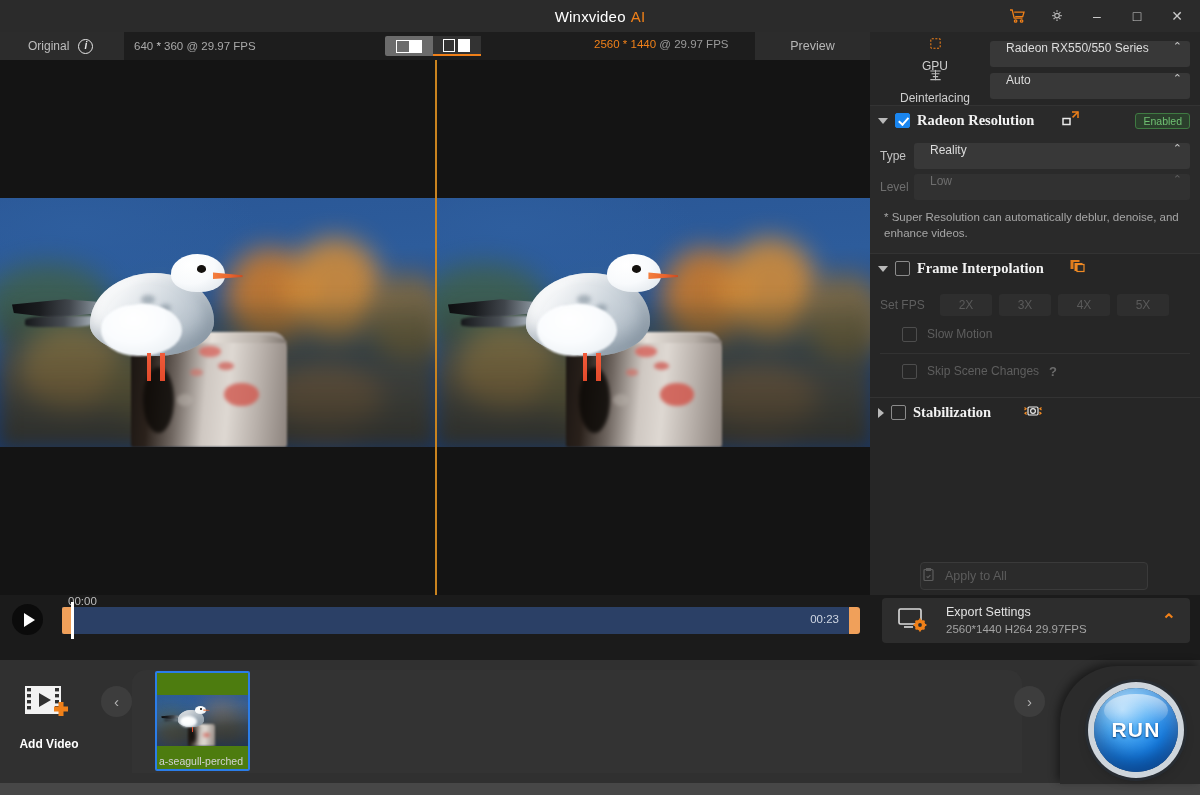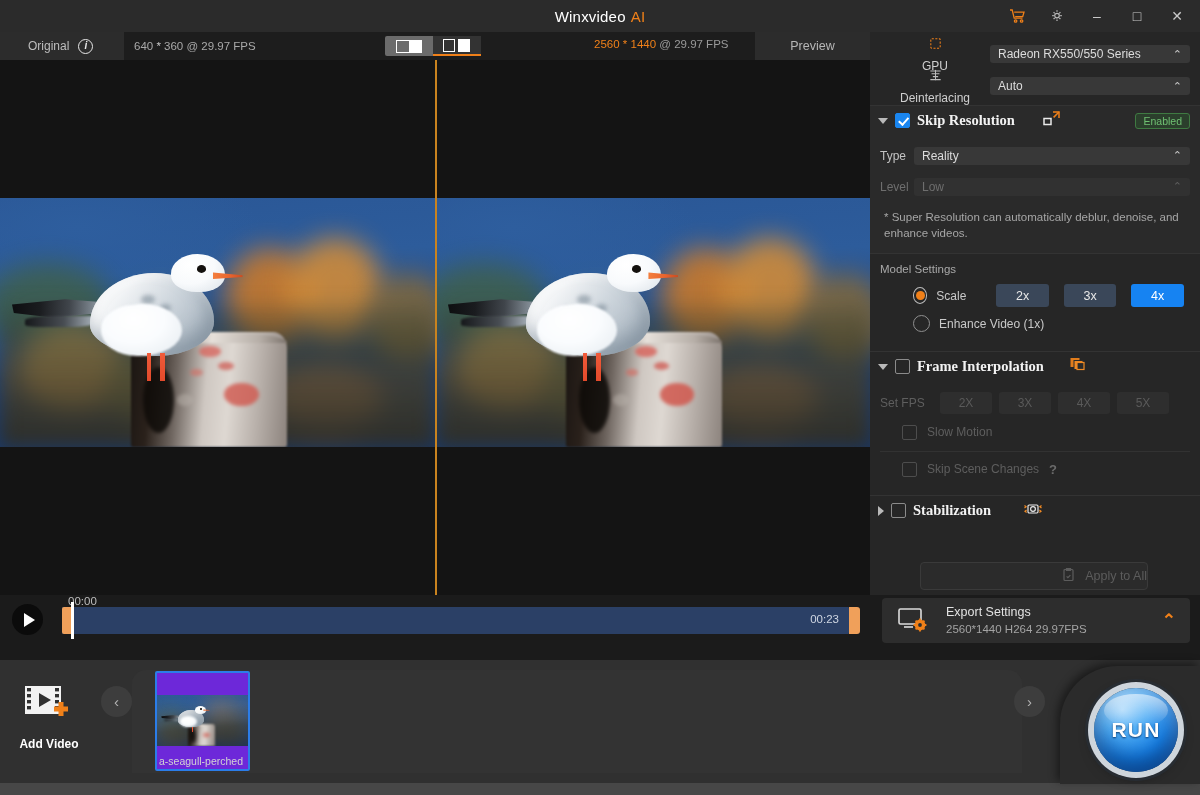--- a/index.html
+++ b/index.html
@@ -193,22 +193,22 @@
 
   
   #panel {
     position:absolute; left:870px; top:32px; width:330px; height:563px;
     background:#262626; overflow:hidden;
   }
   .row-field { display:flex; align-items:center; height:26px; margin:0 10px 6px 10px; }
   .row-field:first-child { margin-top:9px; }
   .rf-label { display:flex; align-items:center; gap:8px; width:110px; font-size:12px; color:#cfcfcf;flex-direction:column; }
   .select {
-    flex:1; height:18px; background:#383838; border-radius:3px;
-    display:flex; align-items:center; padding:0 8px; font-size:12px; color:#dcdcdc;
+    flex:1; height:26px; background:#383838; border-radius:3px;
+    display:flex; padding:0 16px; font-size:12px; color:#dcdcdc;
     position:relative; cursor:pointer;
   }
   .select .chev { position:absolute; right:8px; font-size:11px; color:#c8c8c8; line-height:1; }
   .ico-chip { width:15px; height:15px; display:block; }
 
   .sec-head {
     display:flex; align-items:center; height:30px; padding-left:8px; gap:7px;
     border-top:1px solid #333333; position:relative;
   }
   .sec-head.sr { background:#2a2a2a; }
@@ -264,21 +264,21 @@
   }
   .chk-row { display:flex; align-items:center; gap:10px; height:34px; padding-left:22px; }
   .cbox.dim { border-color:#4d4d4d; }
   .chk-lbl { font-size:12px; color:#5e5e5e; }
   .qmark { color:#6b6b6b; font-weight:bold; font-size:13px; }
   .divider { height:1px; background:#323232; margin:2px 0 0 0; }
 
   #apply-all {
     position:absolute; left:920px; top:562px; width:228px; height:28px;
     border:1px solid #3a3a3a; border-radius:4px; background:#2b2b2b;
-    display:flex; align-items:center; justify-content:flex-end; gap:9px;
+    display:flex; align-items:center; justify-content:flex-start; gap:9px;
     font-size:12.5px; color:#5c5c5c;
   }
 
   
   #export-bar {
     position:absolute; left:870px; top:595px; width:330px; height:65px; background:#1b1b1b;
   }
   #export-card {
     position:absolute; left:882px; top:598px; width:308px; height:45px;
     background:#2d2d2d; border-radius:4px; display:flex; align-items:center; padding-left:14px;
@@ -303,21 +303,21 @@
     color:#b3b3b3; font-size:15px; cursor:pointer;
   }
   #nav-left { left:101px; }
   #nav-right { left:1014px; }
   #strip-track {
     position:absolute; left:132px; top:10px; width:890px; height:103px;
     background:#333333; border-radius:14px 14px 0 0;
   }
   #thumb {
     position:absolute; left:155px; top:671px; width:95px; height:100px;
-    background:#6d28d9; border:2px solid #2b7de9; border-radius:2px; overflow:hidden; cursor:pointer;
+    background:#4d7c0f; border:2px solid #2b7de9; border-radius:2px; overflow:hidden; cursor:pointer;
   }
   #thumb-img { position:absolute; left:0; top:22px; width:91px; height:51px; overflow:hidden; }
   #thumb-name {
     position:absolute; left:0; bottom:2px; width:91px; text-align:left; padding-left:2px;
     font-size:10.5px; color:#d3d3d3; white-space:nowrap; overflow:hidden;
   }
   #footer-strip { position:absolute; left:0; top:783px; width:1200px; height:12px; background:#474747; }
 
   
   #run-wrap {
@@ -542,21 +542,21 @@
       </div>
       <div class="select">
         <span>Auto</span>
         <span class="chev">⌃</span>
       </div>
     </div>
 
     <div class="sec-head sr">
       <span class="caret down"></span>
       <span class="cbox on"></span>
-      <span class="sec-title">Skip Resolution</span>
+      <span class="sec-title">Radeon Resolution</span>
       <span style="margin-left:20px;">
         <svg width="19" height="17" viewBox="0 0 19 17" fill="none" stroke="#f08019" stroke-width="1.5">
           <path d="M11 2h6v6" stroke="#f08019"></path>
             <path d="M17 2l-5.4 5.4"></path>
           <rect x="2" y="8.5" width="7" height="6" stroke="#e9e9e9"></rect>
         </svg>
       </span>
       <span class="badge-enabled">Enabled</span>
     </div>
 
@@ -571,34 +571,20 @@
       <div class="sr-row dim">
         <span class="lbl">Level</span>
         <div class="select dim">
           <span>Low</span>
           <span class="chev" style="color:#5e5e5e;">⌃</span>
         </div>
       </div>
       <div class="sr-note">* Super Resolution can automatically deblur, denoise, and enhance videos.</div>
     </div>
 
-    <div class="model-box">
-      <div class="model-title">Model Settings</div>
-      <div class="radio-row">
-        <span class="radio on"></span>
-        <span class="radio-lbl">Scale</span>
-        <span class="sbtn">2x</span>
-        <span class="sbtn">3x</span>
-        <span class="sbtn active">4x</span>
-      </div>
-      <div class="radio-row">
-        <span class="radio"></span>
-        <span class="radio-lbl" style="width:auto;">Enhance Video (1x)</span>
-      </div>
-    </div>
 
     <div class="sec-head">
       <span class="caret down"></span>
       <span class="cbox"></span>
       <span class="sec-title">Frame Interpolation</span>
       <span style="margin-left:18px;">
         <svg width="19" height="17" viewBox="0 0 19 17" fill="none">
           <rect x="1.5" y="2" width="9" height="9" fill="#e07c1c"></rect>
           <rect x="5" y="4.5" width="9" height="9" fill="#f08a24" stroke="#2a2a2a" stroke-width="1"></rect>
           <rect x="8" y="6.5" width="7" height="7" fill="#2a2a2a" stroke="#f08a24" stroke-width="1.2"></rect>

